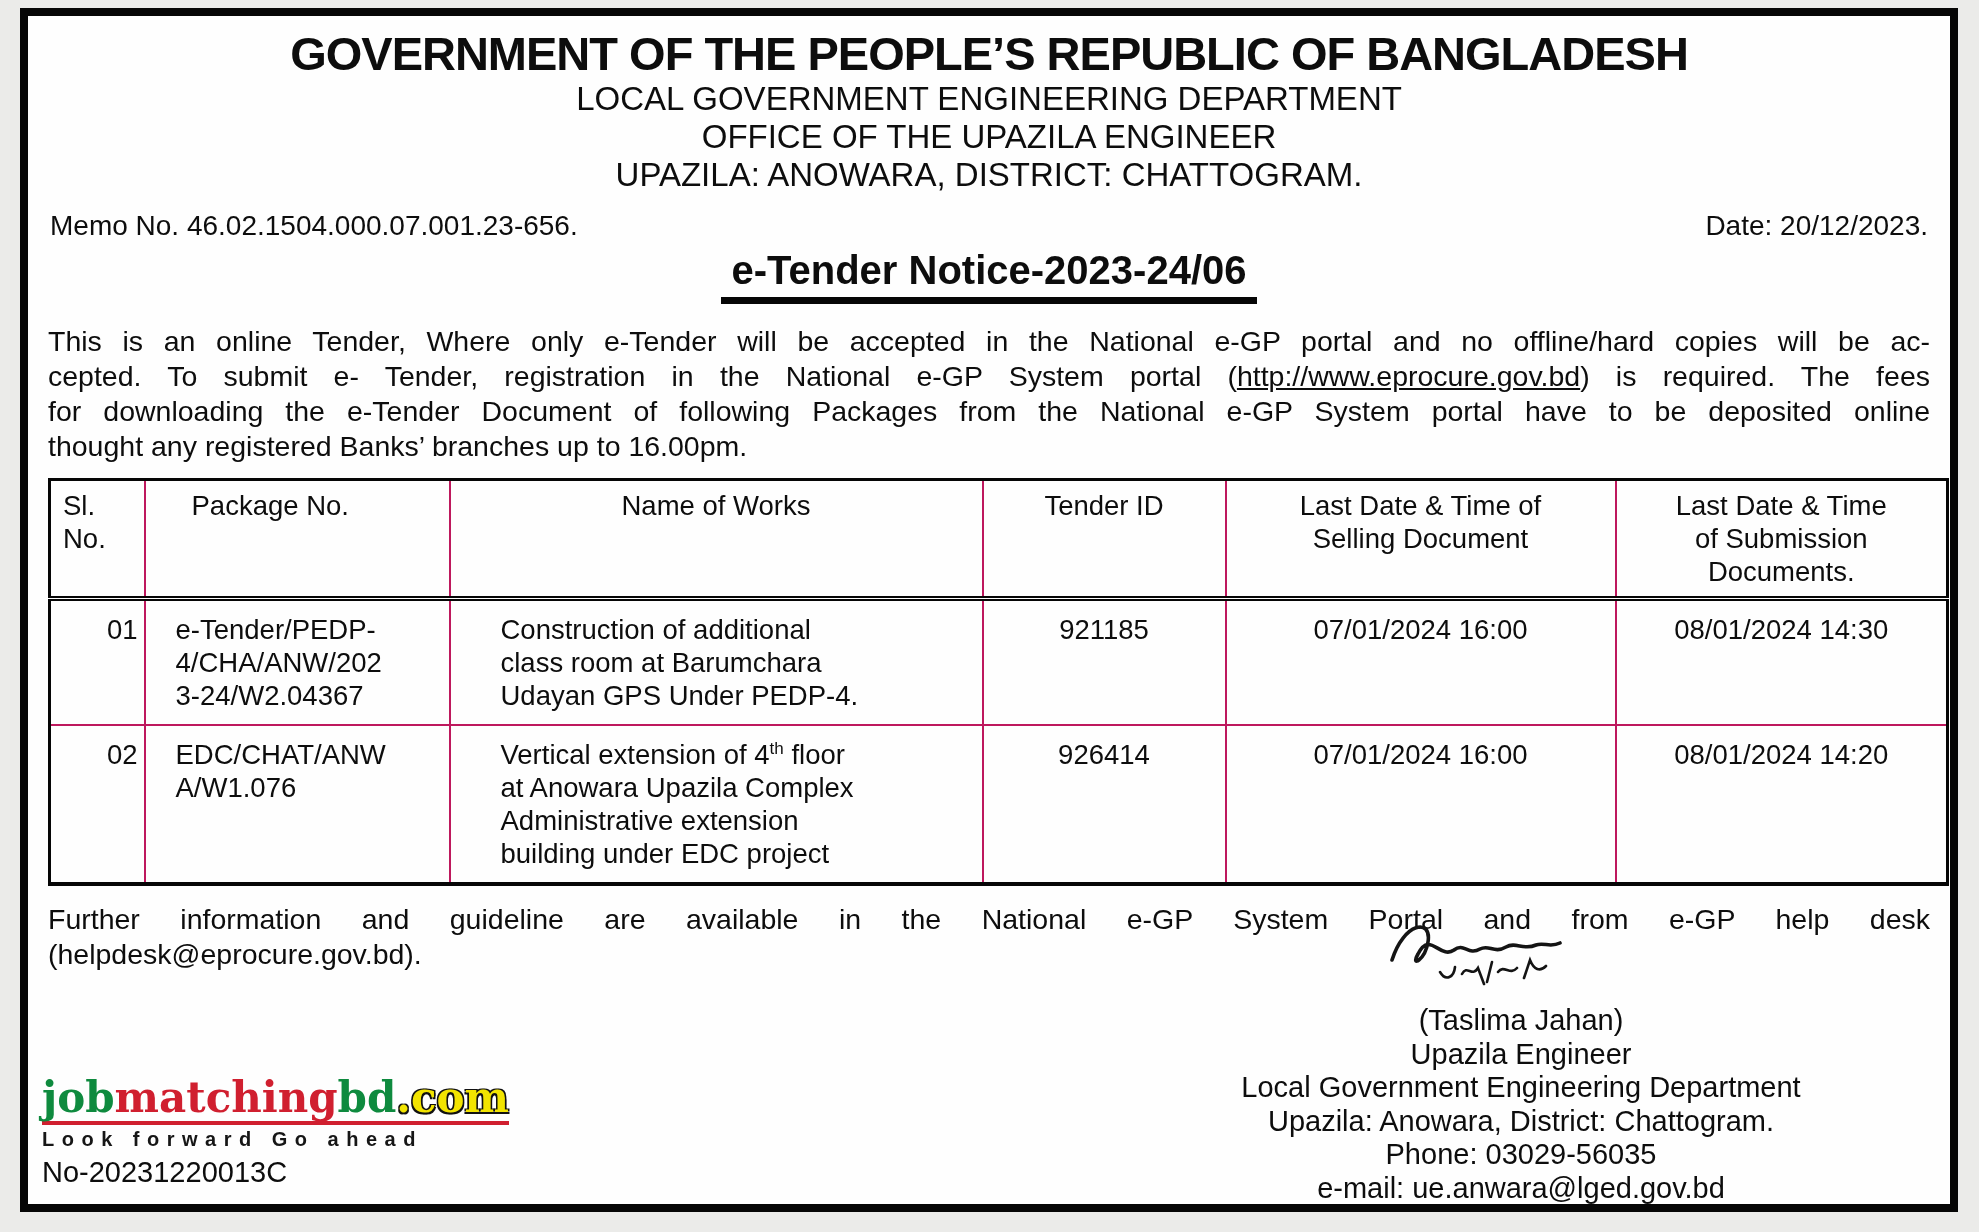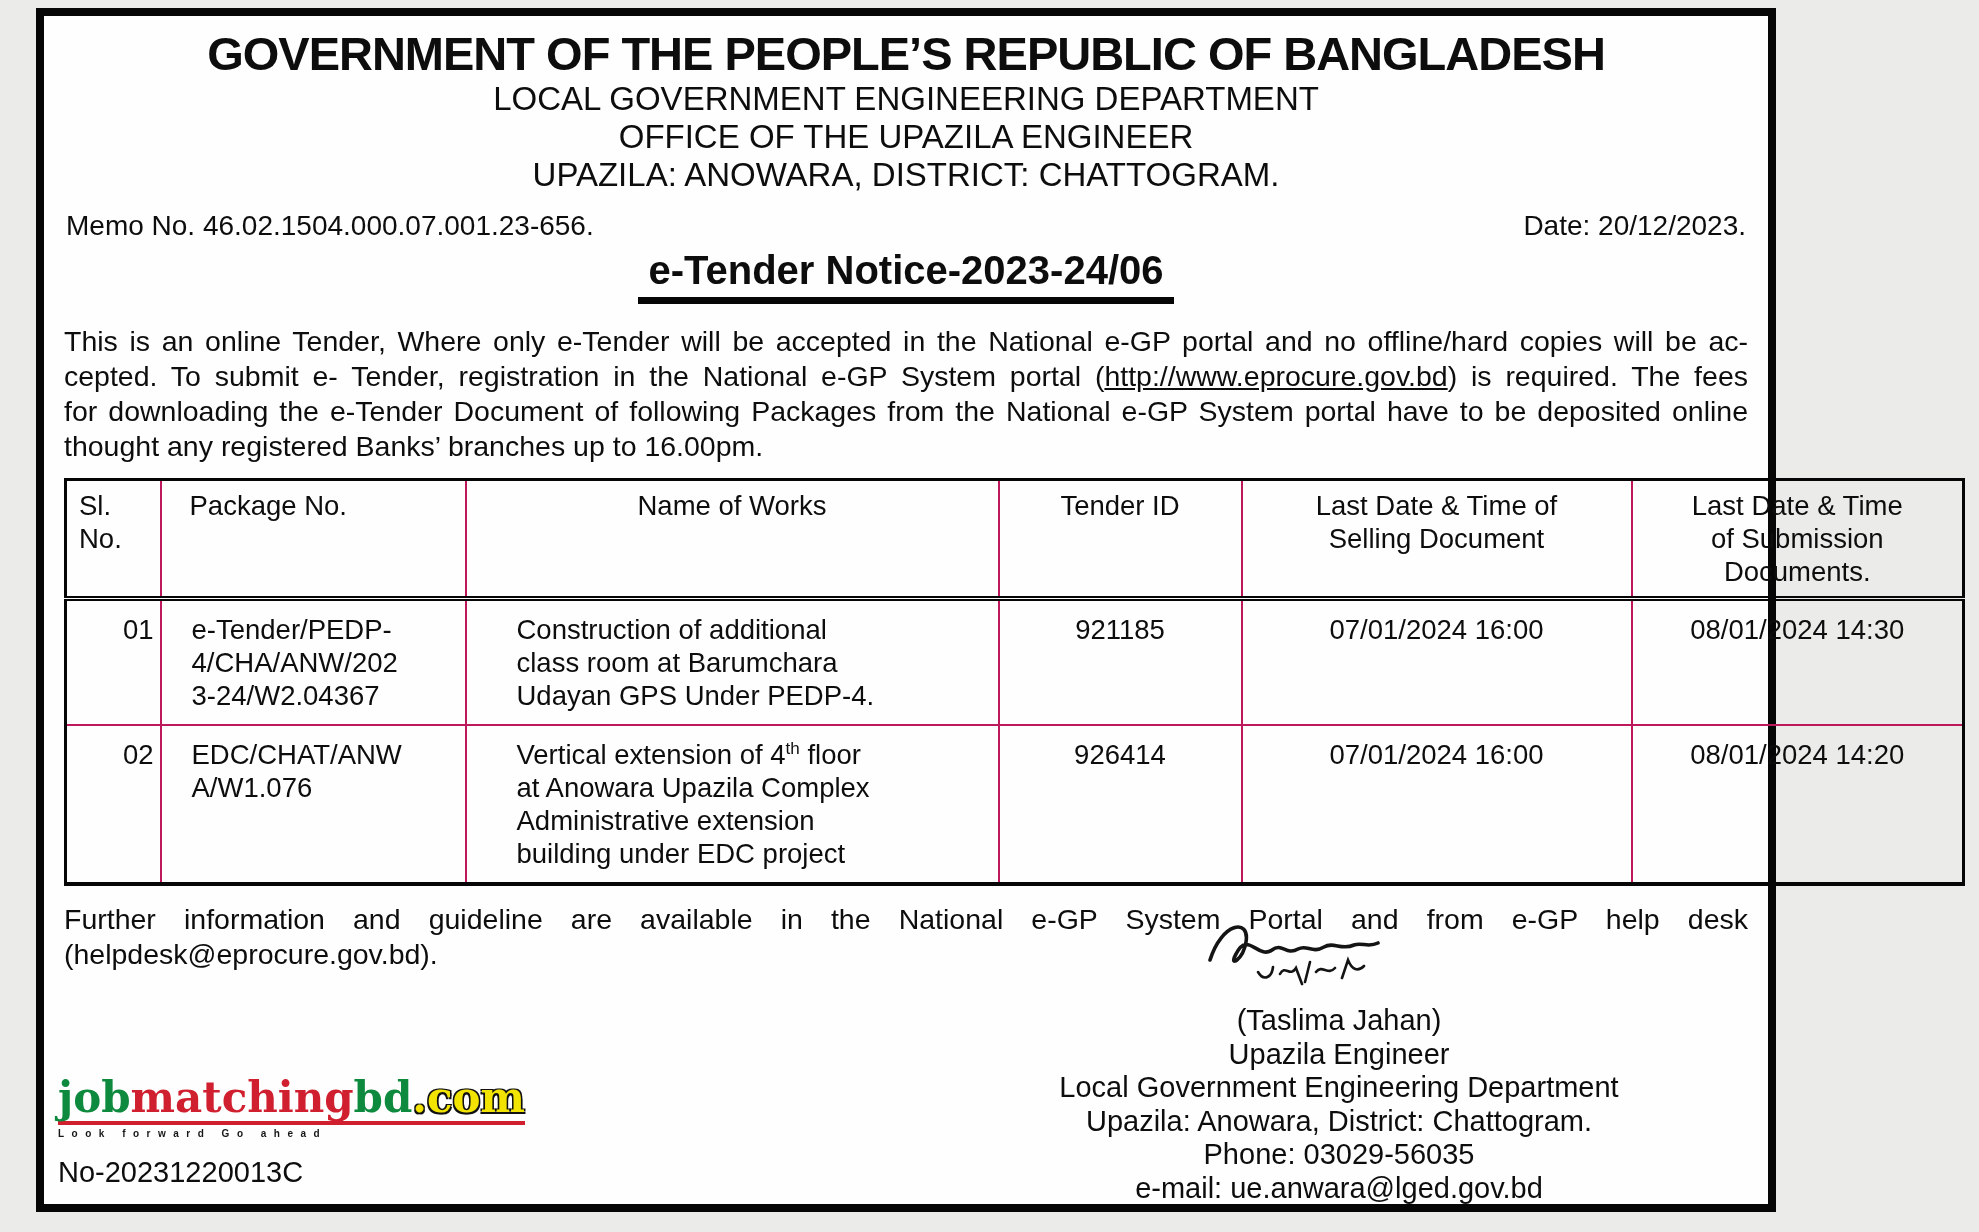--- a/index.html
+++ b/index.html
@@ -1,22 +1,22 @@
 <!DOCTYPE html>
 <html style="--green: #0e8a3e; --red: #d01f2f; --yellow: #f2e400;"><head>
 <meta charset="utf-8">
 <style>
   * { margin:0; padding:0; box-sizing:border-box; }
   html,body { width:1979px; height:1232px; background:#ebebe9; overflow:hidden; }
   body { font-family:"Liberation Sans", sans-serif; color:#0d0d0d; }
 
   .page {
     position:relative;
-    margin:8px 0 0 36px;
-    width:1740px; height:1204px;
+    margin:8px 0 0 20px;
+    width:1938px; height:1204px;
     background:#fefefe;
     border:8px solid #060606;
     padding:12px 20px 0 20px;
   }
 
   
   .letterhead { text-align:center; }
   .org-line1 { font-size:47px; font-weight:bold; letter-spacing:-1px; line-height:52px; }
   .org-sub   { font-size:33px; line-height:38px; font-weight:normal; }
 
@@ -49,21 +49,21 @@
     border:2px solid #be185d;
     vertical-align:top; font-weight:normal;
   }
   table.tender thead th { border-bottom:5px double #060606; }
   table.tender tbody tr:last-child td { border-bottom:4px solid #060606; }
 
   col.c-sl  { width:95px; }  col.c-pkg { width:305px; } col.c-name{ width:533px; }
   col.c-id  { width:243px; } col.c-sell{ width:390px; } col.c-sub { width:332px; }
 
   th.h-sl   { text-align:left;   padding:8px 8px 8px 12px; }
-  th.h-pkg  { text-align:left;   padding:8px 28px; }
+  th.h-pkg  { text-align:left;   padding:8px 46px; }
   th.h-name { text-align:center; padding:8px 10px; }
   th.h-id   { text-align:center; padding:8px 10px; }
   th.h-sell { text-align:center; padding:8px 38px 40px 38px; }
   th.h-sub  { text-align:center; padding:8px 52px; }
 
   td.d-sl   { text-align:right; padding:12px 6px 12px 12px; }
   td.d-pkg  { padding:12px 58px 12px 30px; word-break:break-all; }
   td.d-name { padding:12px 110px 12px 50px; }
   td.d-id, td.d-sell, td.d-sub { text-align:center; padding:12px 8px; }
   td.d-name sup { font-size:0.62em; vertical-align:super; line-height:0; }
@@ -84,21 +84,21 @@
     font-family:"DejaVu Serif", serif; font-weight:bold; font-size:42px; line-height:44px;
     border-bottom:4px solid var(--red,#d01f2f);
     padding-bottom:1px; display:inline-block;
   }
   .lg-green  { color:var(--green,#0e8a3e); }
   .lg-red    { color:var(--red,#d01f2f); }
   .lg-yellow {
     color:var(--yellow,#f2e400);
     text-shadow:-1.5px -1.5px 0 #111, 1.5px -1.5px 0 #111, -1.5px 1.5px 0 #111, 1.5px 1.5px 0 #111;
   }
-  .stamp-tagline { font-size:10px; letter-spacing:7.5px; color:#161616; margin-top:3px; font-weight:bold; }
+  .stamp-tagline { font-size:20px; letter-spacing:7.5px; color:#161616; margin-top:3px; font-weight:bold; }
   .ref-no { position:absolute; left:14px; top:1140px; font-size:29px; }
 </style>
 </head>
 <body>
 
 <div class="page">
 
   <div class="letterhead">
     <div class="org-line1">GOVERNMENT OF THE PEOPLE’S REPUBLIC OF BANGLADESH</div>
     <div class="org-sub">LOCAL GOVERNMENT ENGINEERING DEPARTMENT</div>

